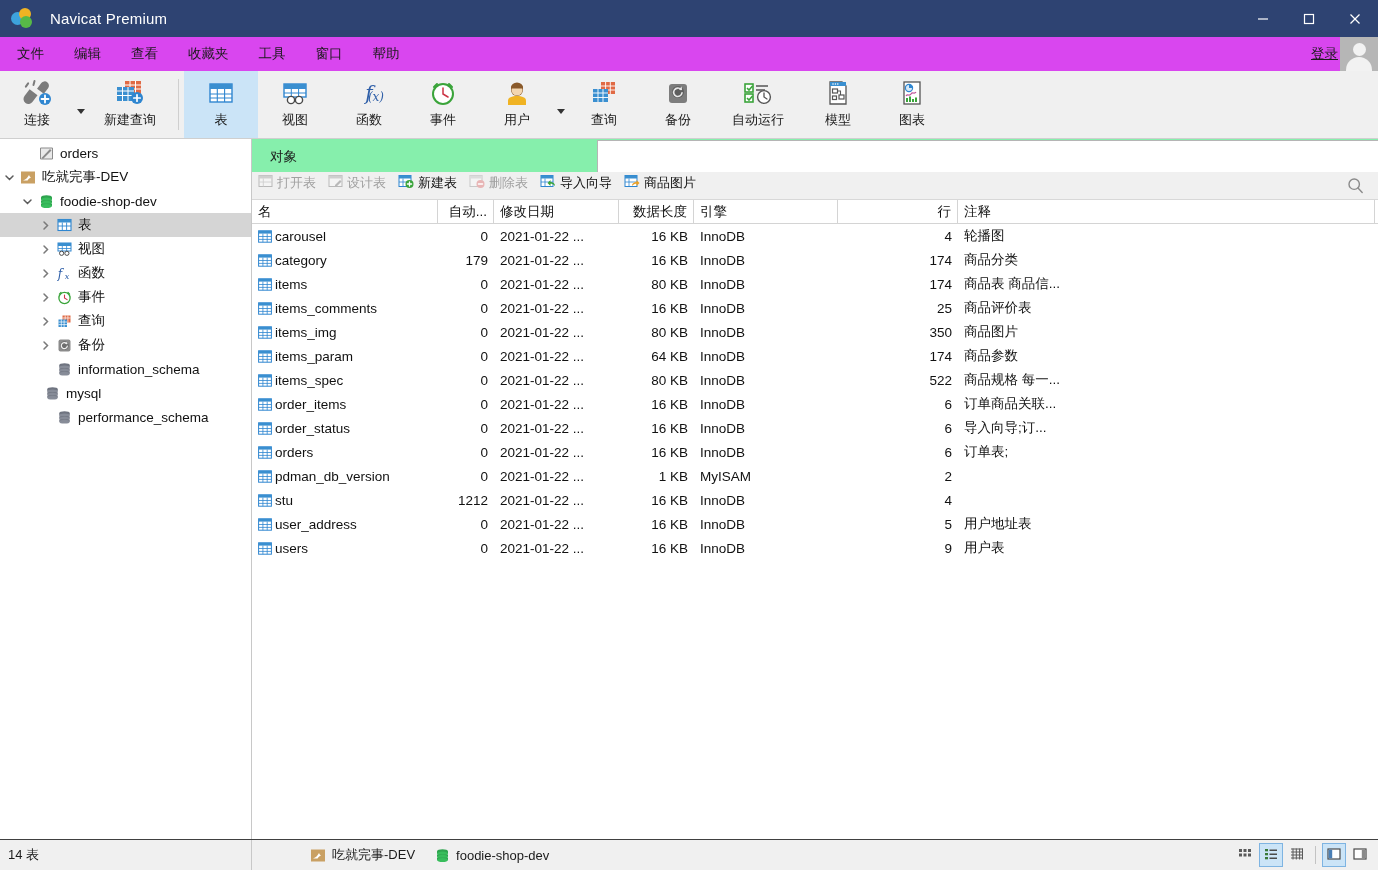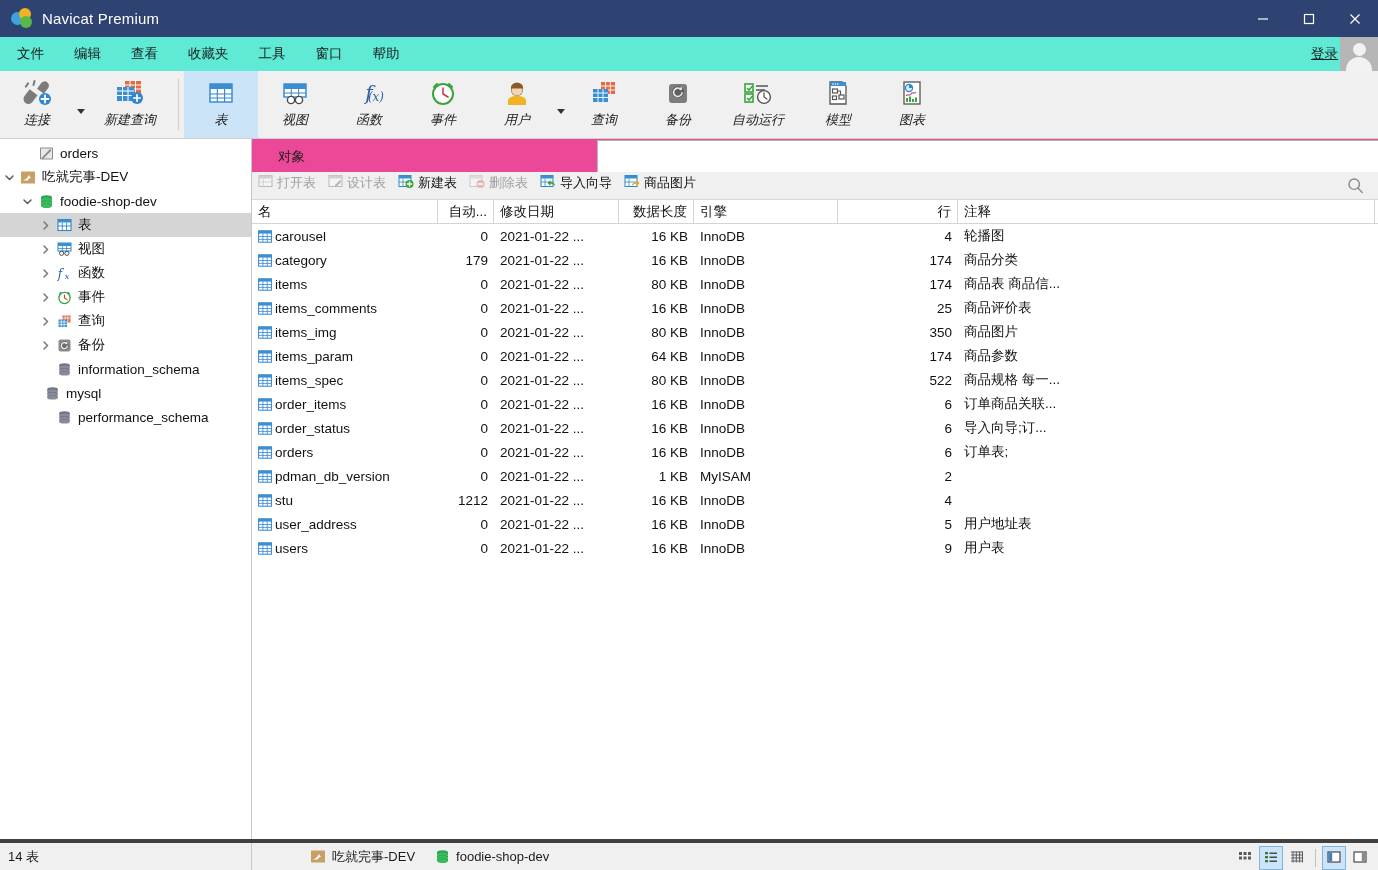--- a/index.html
+++ b/index.html
@@ -9,35 +9,35 @@
     font-size:13px;
     color:#111;
     background:#ffffff;
     -webkit-font-smoothing:none;
   }
   .app{ position:relative; width:1378px; height:870px; display:flex; flex-direction:column; }
 
   
   .titlebar{
     height:37px; background:#2e4372; display:flex; align-items:center;
-    flex:0 0 37px; position:relative;
+    flex:0 0 37px; position:relative;gap:8px;
   }
   .logo{ width:22px; height:22px; margin-left:11px; margin-right:9px; position:relative; flex:0 0 22px;}
   .logo .c1,.logo .c2,.logo .c3{ position:absolute; border-radius:50%; }
   .logo .c1{ width:13px;height:13px; left:0; top:4px; background:#3da3dd; }
   .logo .c2{ width:12px;height:12px; left:8px; top:0px; background:#f0b323; }
   .logo .c3{ width:12px;height:12px; left:9px; top:8px; background:#57b947; }
   .title-text{ color:#ffffff; font-size:15px; letter-spacing:.2px; }
   .win-btns{ position:absolute; right:0; top:0; height:37px; display:flex; }
   .win-btn{ width:46px; height:37px; display:flex; align-items:center; justify-content:center; color:#fff; }
   .win-btn svg{ display:block; }
 
   
   .menubar{
-    height:34px; flex:0 0 34px; background:#5eead4; display:flex; align-items:center;
+    height:34px; flex:0 0 34px; background:#d946ef; display:flex; align-items:center;
     position:relative; border-bottom:0px;text-align:right;
   }
   .menu-item{ padding:4px 12px; margin:0 3px; font-size:13.5px; color:#1b1b1b; white-space:nowrap; }
   .menu-item:first-child{ margin-left:5px; }
   .login-wrap{ position:absolute; right:0; top:0; height:34px; display:flex; align-items:center; }
   .login-link{ font-size:13.5px; color:#1b1b1b; text-decoration:underline; margin-right:2px;font-family:Liberation Serif, serif; }
   .avatar{
     width:38px;height:34px; background:#b6b6b6; display:flex;align-items:flex-end;justify-content:center;
     overflow:hidden; position:relative;
   }
@@ -48,21 +48,21 @@
   .ribbon{
     height:68px; flex:0 0 68px; background:#f0f0f0; display:flex; align-items:stretch;
     border-bottom:1px solid #cfcfcf; position:relative;
   }
   .rb-item{
     width:74px; display:flex; flex-direction:column; align-items:center; justify-content:flex-start;
     padding-top:5px; position:relative; cursor:default;
   }
   .rb-item.wide{ width:86px;align-items:center; }
   .rb-item .ico{ height:34px; display:flex; align-items:center; justify-content:center; }
-  .rb-item .lbl{ font-size:13px; color:#1b1b1b; margin-top:1px; white-space:nowrap;font-style:italic; }
+  .rb-item .lbl{ font-size:13px; color:#1b1b1b; margin-top:1px; white-space:nowrap; }
   .rb-item.active{ background:#cbe4f7; }
   .rb-sep{ width:1px; background:#cfcfcf; margin:8px 5px; }
   .rb-caret{
     width:13px; display:flex; align-items:flex-end; justify-content:center; padding-bottom:24px;
   }
   .caret-d{ width:0;height:0;border-left:4px solid transparent;border-right:4px solid transparent;border-top:5px solid #333; }
 
   
   .body{ flex:1 1 auto; display:flex; min-height:0; background:#fff; }
 
@@ -74,21 +74,21 @@
   .tree-row{ height:24px; display:flex; align-items:center; white-space:nowrap; font-size:13.5px; }
   .tree-row.sel{ background:#d5d5d5; }
   .arrow{ width:18px; display:flex; align-items:center; justify-content:center; flex:0 0 18px; color:#6c6c6c; font-size:11px; }
   .arrow svg{display:block}
   .tr-ico{ width:20px; flex:0 0 20px; display:flex; align-items:center; justify-content:center; }
   .tr-lbl{ padding-left:4px; color:#111; }
 
   
   .main{ flex:1 1 auto; display:flex; flex-direction:column; min-width:0; background:#fff; }
   .tabstrip{
-    height:33px; flex:0 0 33px; background:#ec4899; display:flex; align-items:flex-end; position:relative;padding-left:8px;
+    height:33px; flex:0 0 33px; background:#86efac; display:flex; align-items:flex-end; position:relative;
   }
   .tab{
     height:30px; display:flex; align-items:center; padding:0 18px; font-size:13.5px; color:#1b1b1b;
   }
   .tab-pane-edge{
     position:absolute; left:345px; right:-1px; top:1px; height:32px;
     background:#fff; border:1px solid #b5b5b5; border-bottom:none;
   }
   .obj-toolbar{
     height:28px; flex:0 0 28px; background:#f0f0f0; display:flex; align-items:center;
@@ -118,21 +118,21 @@
   .c-auto{ width:56px; flex:0 0 56px; }
   .c-date{ width:125px; flex:0 0 125px; }
   .c-len { width:75px; flex:0 0 75px; }
   .c-eng { width:144px; flex:0 0 144px;text-align:right; }
   .c-rows{ width:120px; flex:0 0 120px; }
   .c-cmt { width:417px; flex:0 0 417px; }
   .ghead .c-name{ width:186px; }
 
   
   .statusbar{
-    height:31px; flex:0 0 31px; background:#f0f0f0; border-top:4px solid #404040;
+    height:31px; flex:0 0 31px; background:#f0f0f0; border-top:1px solid #404040;
     display:flex; align-items:center; position:relative;
   }
   .sb-left{ width:252px; flex:0 0 252px; padding-left:8px; font-size:13px; color:#1b1b1b;
             border-right:1px solid #c8c8c8; height:100%; display:flex; align-items:center; }
   .sb-mid{ display:flex; align-items:center; padding-left:58px; gap:6px; font-size:13px; color:#1b1b1b; }
   .sb-chip{ display:flex; align-items:center; gap:6px; margin-right:14px; }
   .sb-right{ position:absolute; right:6px; top:3px; display:flex; align-items:center; gap:2px; }
   .vbtn{ width:24px;height:24px; display:flex;align-items:center;justify-content:center; border:1px solid transparent; }
   .vbtn.on{ background:#cbe4f7; border:1px solid #7eb4e2; }
   .vsep{ width:1px;height:18px;background:#c3c3c3;margin:0 4px; }

